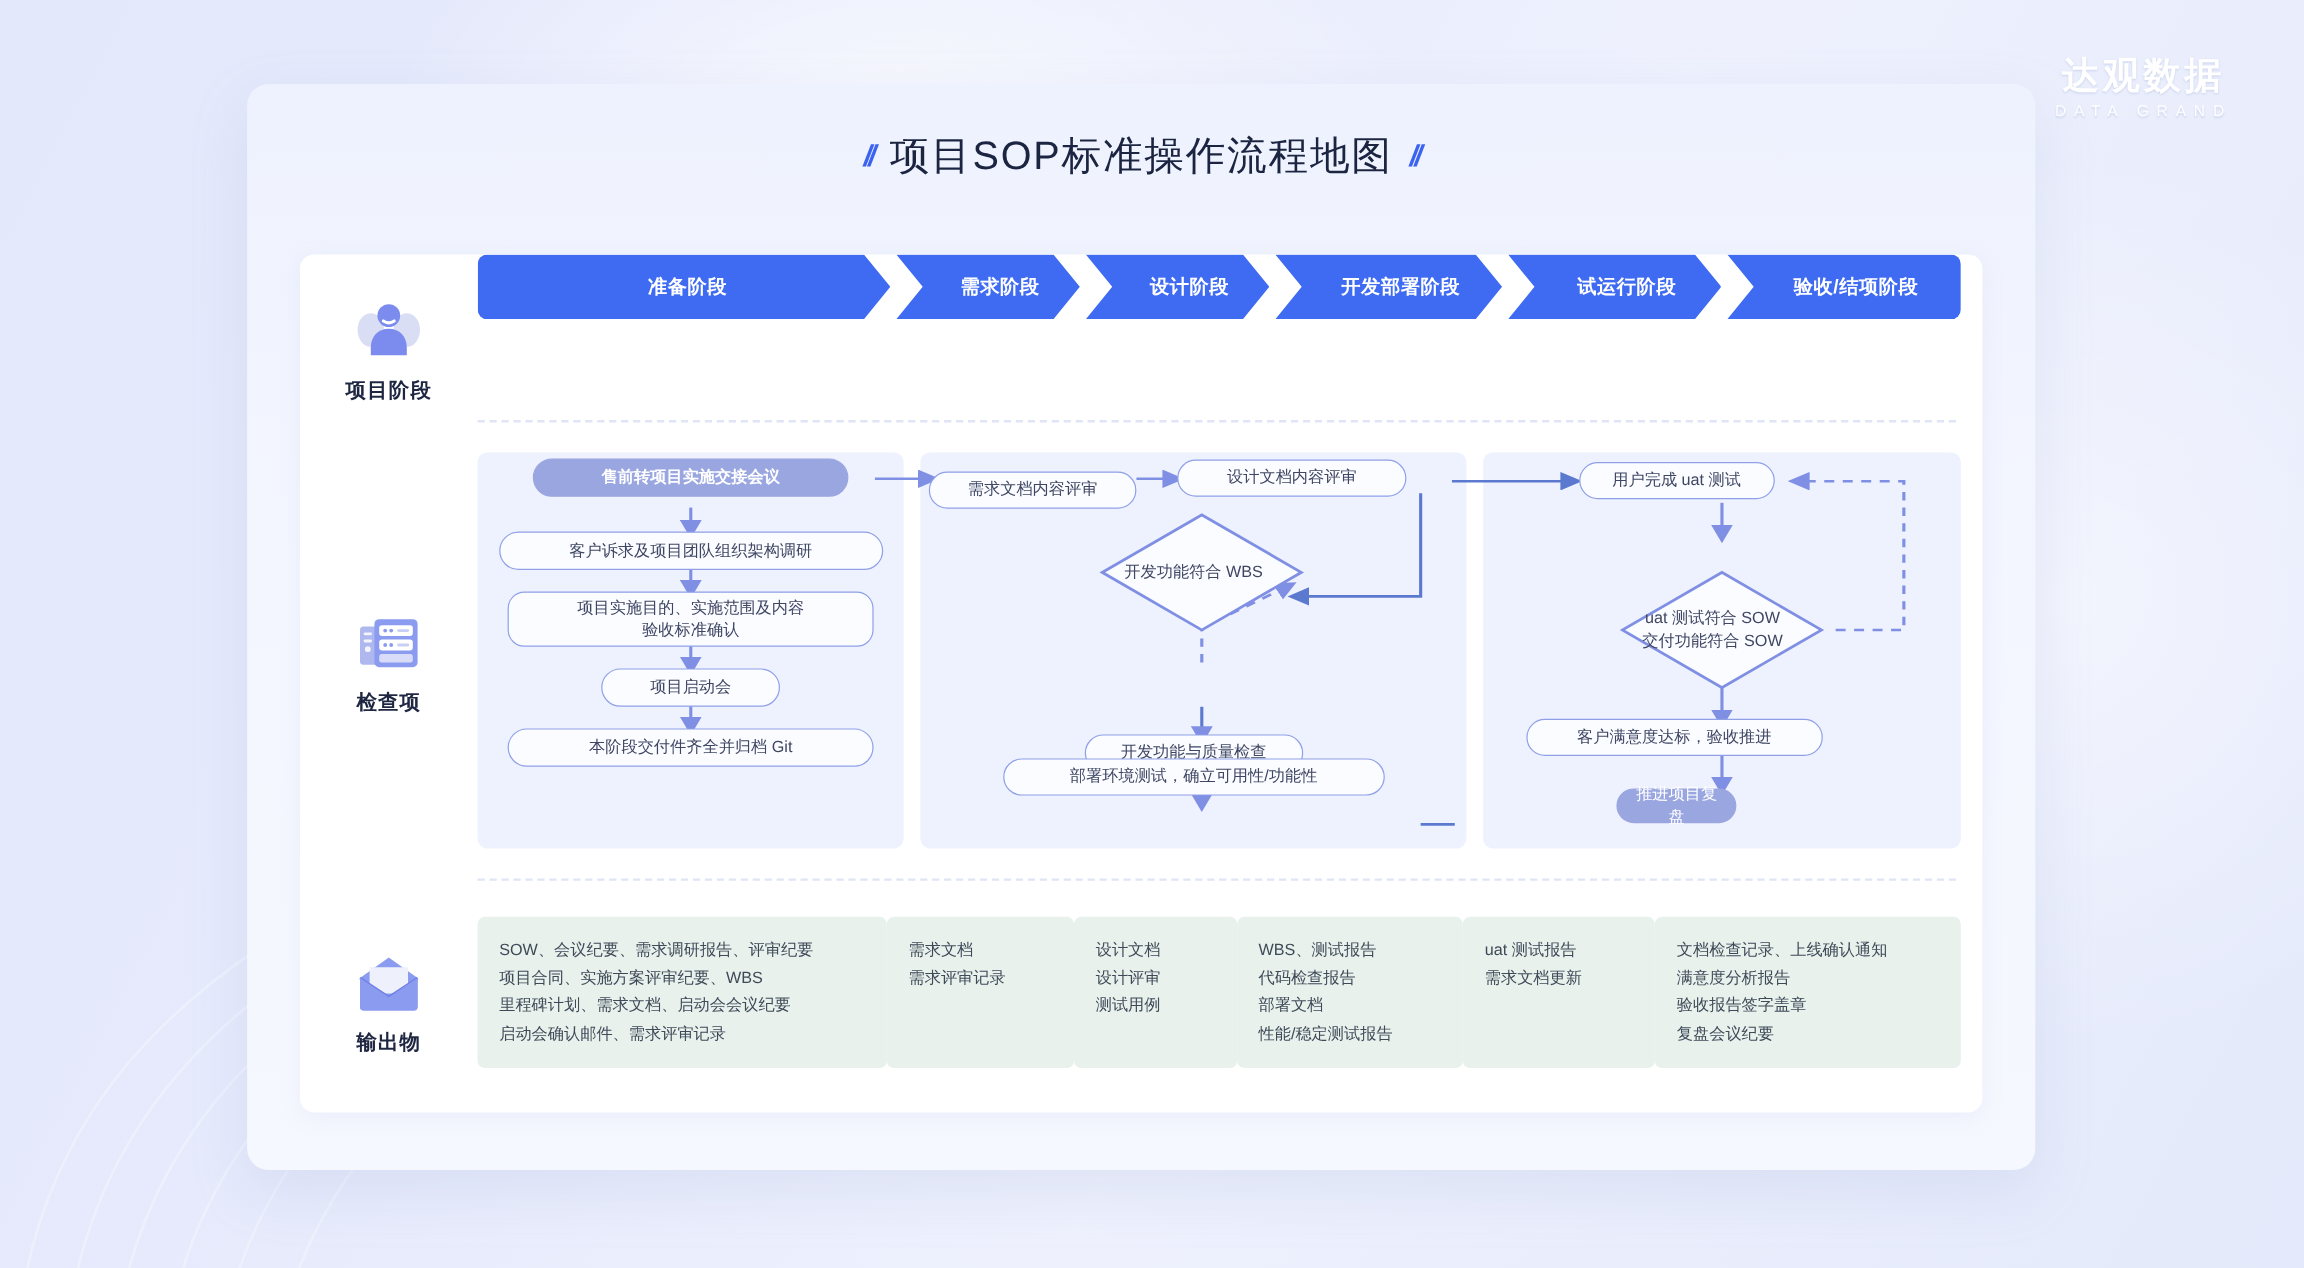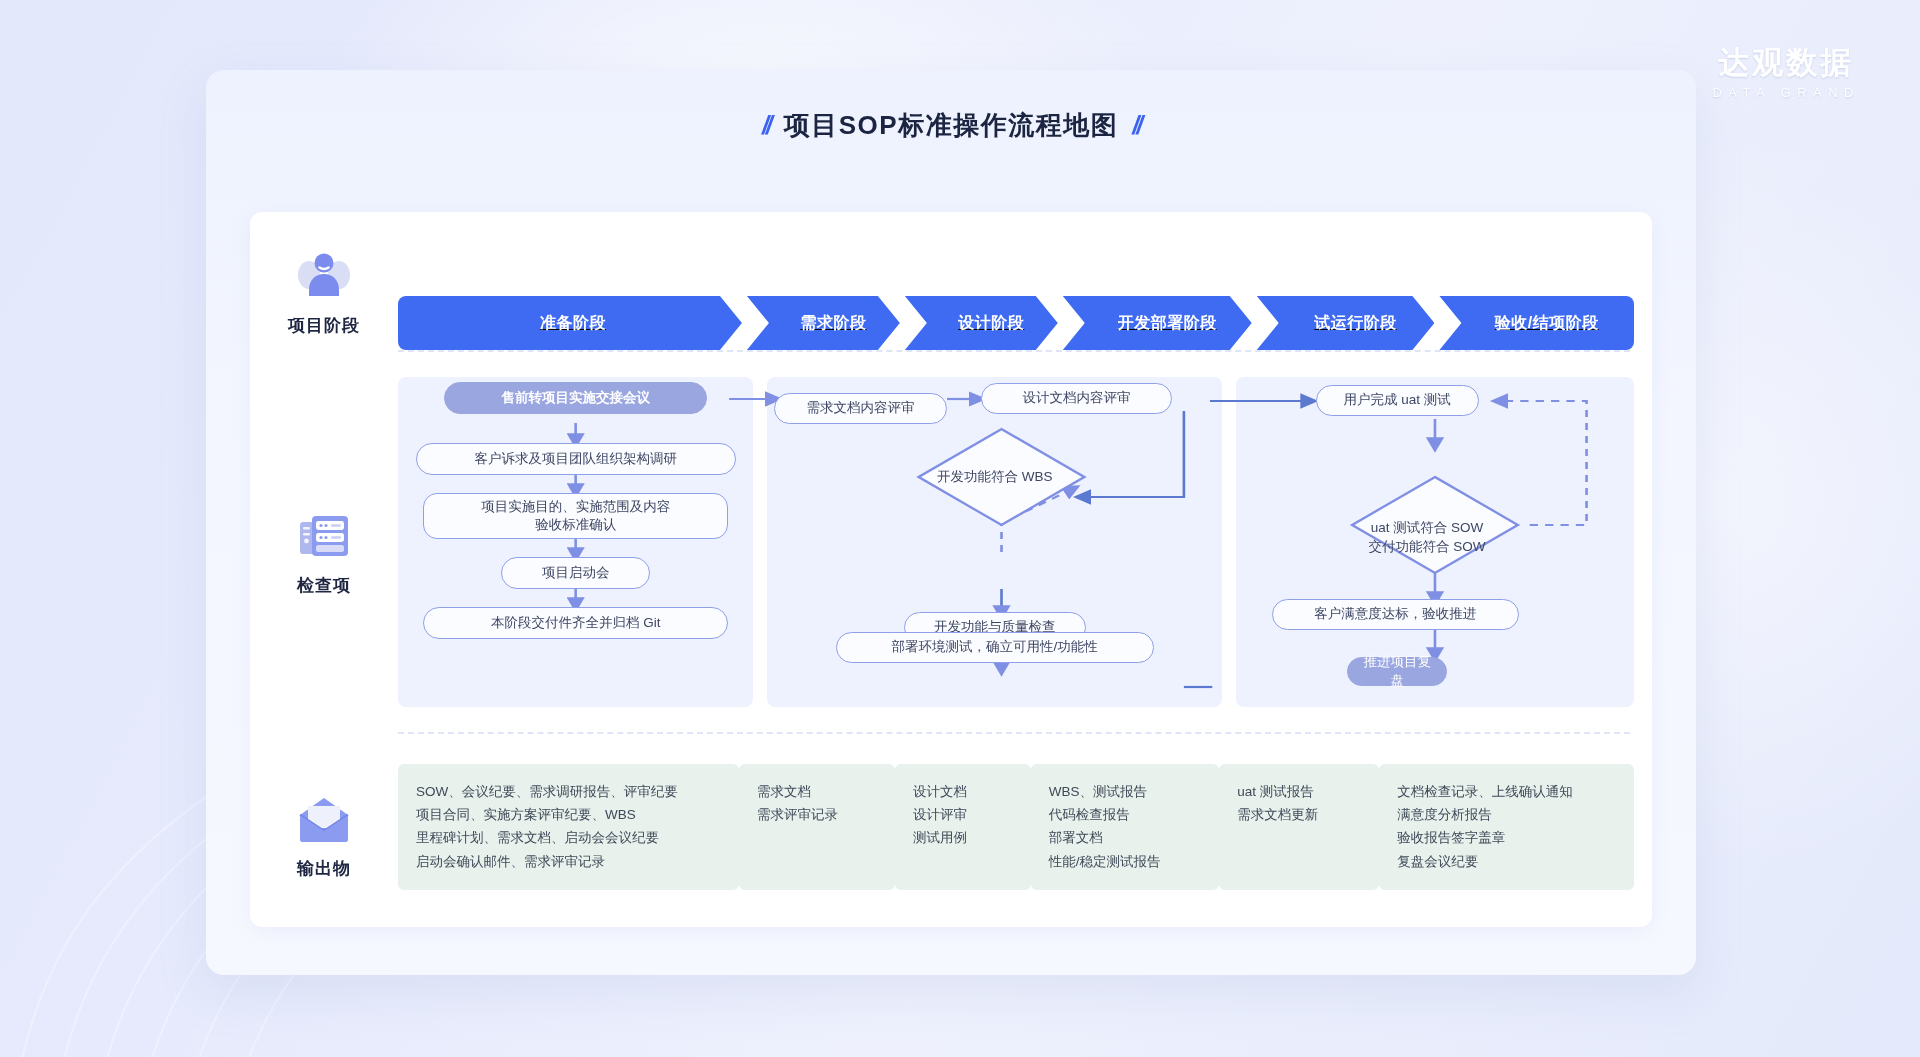--- a/index.html
+++ b/index.html
@@ -32,40 +32,40 @@
   .outer-card {
     position: absolute; left: 206px; top: 70px; width: 1490px; height: 905px;
     border-radius: 18px;
     background: linear-gradient(180deg, #eef2fe 0%, #f3f6ff 38%, #f6f8ff 100%);
     box-shadow: 0 18px 48px rgba(150,165,210,.18);
   }
   .title-wrap {
     position: absolute; top: 38px; left: 0; width: 100%;
     display: flex; align-items: center; justify-content: center; gap: 14px;
   }
-  .title-text { font-size: 26px; font-weight: 700; color: #1b2440; letter-spacing: 1.5px; }
+  .title-text { font-size: 33px; font-weight: 400; color: #1b2440; letter-spacing: 1.5px; }
   .slashes { display: inline-block; font-size: 25px; font-weight: 700; color: #3b63f0;
              font-style: italic; letter-spacing: -3px; }
 
   
   .panel {
     position: absolute; left: 44px; top: 142px; width: 1402px; height: 715px;
     background: #ffffff; border-radius: 12px;
     box-shadow: 0 4px 18px rgba(160,175,215,.12);
     display: flex;
   }
   .rail { width: 148px; flex: 0 0 148px; padding-top: 12px; }
   .rail-cell { display: flex; flex-direction: column; align-items: center; justify-content: center; }
   .rail-cell .cap { margin-top: 12px; font-size: 17px; font-weight: 700; color: #1e2642; letter-spacing: 1px; }
   .rail-c1 { height: 138px; }
   .rail-c2 { height: 382px; }
   .rail-c3 { height: 186px; }
 
   .body-col { flex: 1; display: flex; flex-direction: column; padding-right: 18px; }
-  .row-phases { height: 138px; display: flex; align-items: flex-end; text-decoration: underline; }
+  .row-phases { height: 138px; display: flex; align-items: flex-start; }
   .divider { height: 0; border-top: 2px dashed #dfe5f6; margin: 0 4px 0 0; }
   .row-checks { height: 380px; display: flex; align-items: center; }
   .row-outputs { height: 186px; display: flex; align-items: center; }
 
   
   .phases { display: flex; width: 100%; height: 54px; gap: 5px; }
   .chev {
     position: relative; height: 54px; background: #3e6bf2; color: #fff;
     display: flex; align-items: center; justify-content: center;
     font-size: 16px; font-weight: 700; letter-spacing: .5px;
@@ -256,21 +256,21 @@
               <g stroke="#7f8fe3" stroke-width="2.2" fill="none" vector-effect="non-scaling-stroke">
                 <line x1="-22" y1="24" x2="62" y2="24" stroke="#5b79cf" marker-end="url(#ar3b)"></line>
                 <line x1="168" y1="42" x2="168" y2="68" marker-end="url(#ar3)"></line>
                 <path d="M168 100 L238 148 L168 196 L98 148 Z" fill="#fbfcff"></path>
                 <line x1="168" y1="196" x2="168" y2="222" marker-end="url(#ar3)"></line>
                 <line x1="168" y1="252" x2="168" y2="278" marker-end="url(#ar3)"></line>
                 <path d="M248 148 L296 148 L296 24 L222 24" stroke-dasharray="7 6" marker-end="url(#ar3)"></path>
               </g>
             </svg>
             <div class="node" style="left:20%;top:8px;width:41%;height:31px;">用户完成 uat 测试</div>
-            <div class="dia" style="left:26%;top:113px;width:44%;height:96px;white-space:pre-line;">
+            <div class="dia" style="left:26%;top:100px;width:44%;height:96px;white-space:pre-line;">
               <span class="txt">uat 测试符合 SOW
 交付功能符合 SOW</span>
             </div>
             <div class="node" style="left:9%;top:222px;width:62%;height:31px;">客户满意度达标，验收推进</div>
             <div class="node filled" style="left:28%;top:280px;width:25%;height:29px;font-weight:400;">推进项目复盘</div>
           </div>
 
         </div>
       </div>
 

